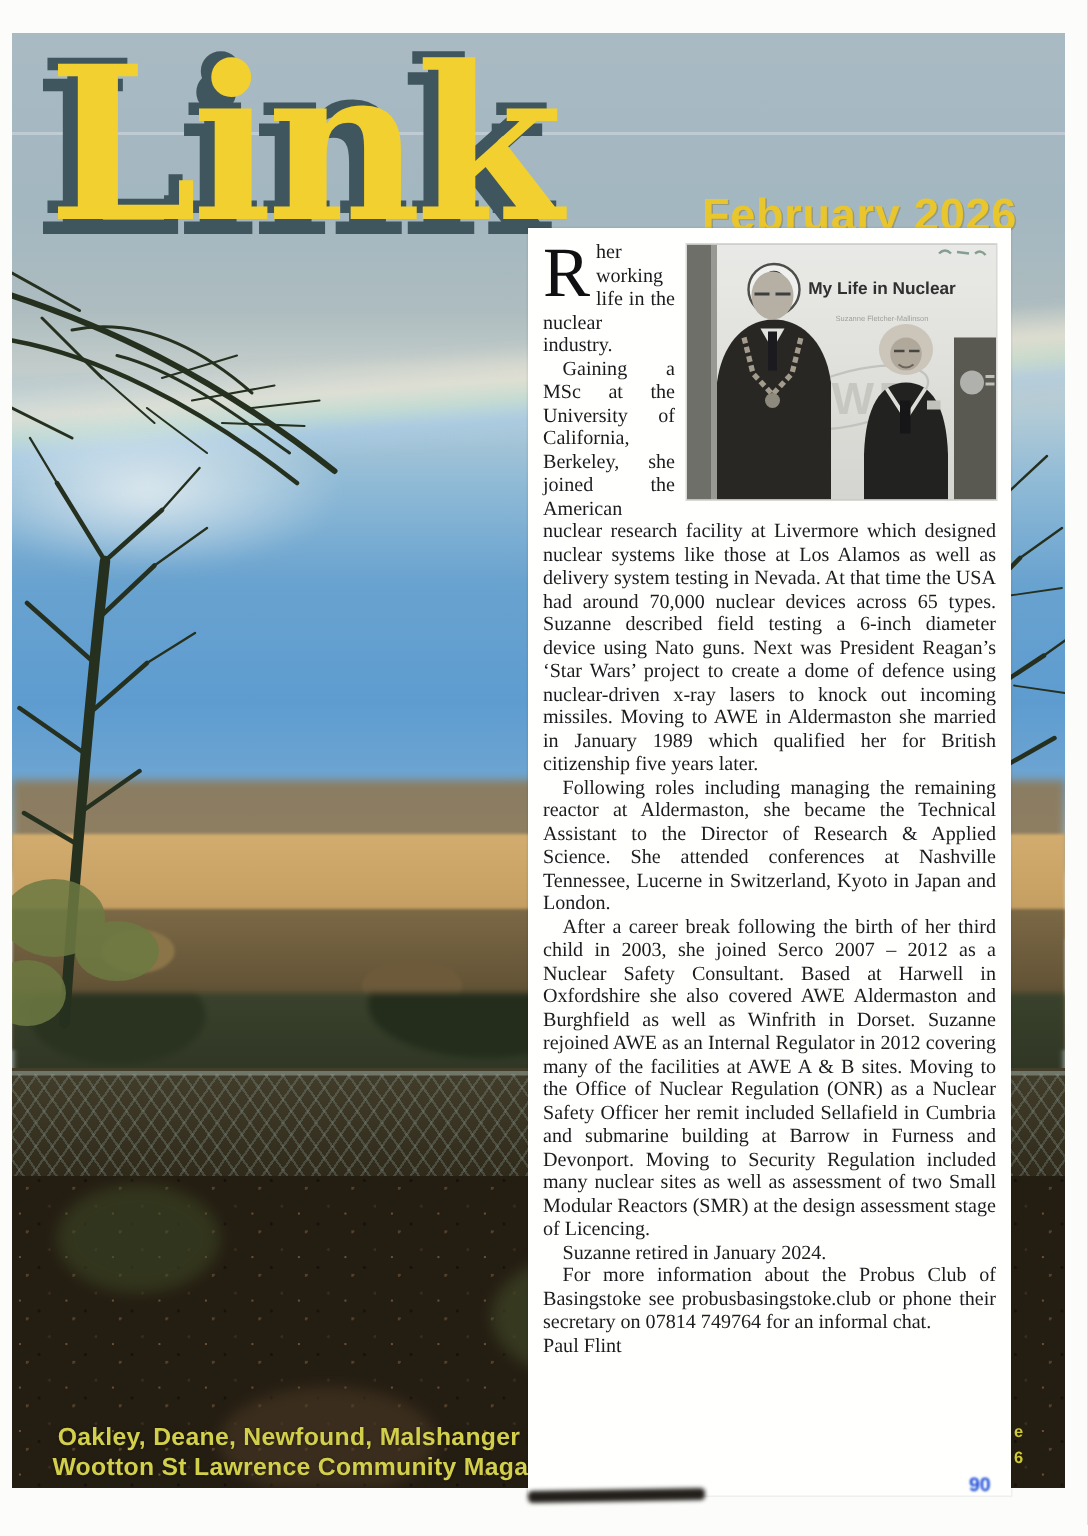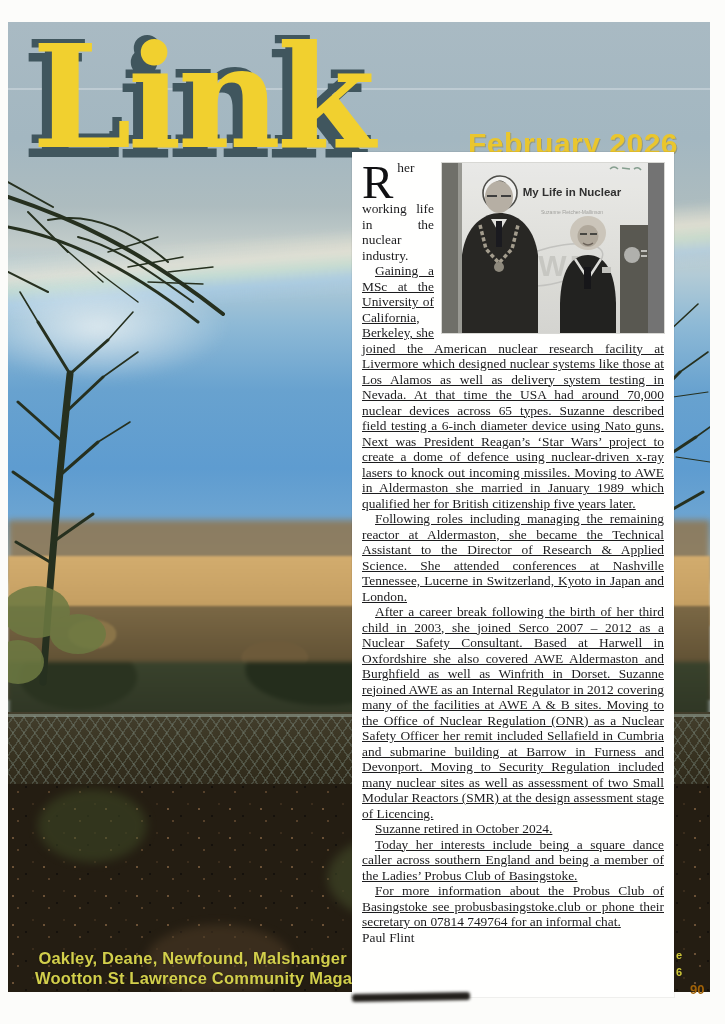--- a/index.html
+++ b/index.html
@@ -65,35 +65,35 @@
   .issue{position:absolute;right:47px;top:129px;z-index:3;
       font:bold 30px/1 "Liberation Sans",sans-serif;letter-spacing:.5px;
       color:var(--issue-yellow,#eac62d);text-shadow:1px 1px 0 rgba(120,100,20,.35);}
 
   
   .article{position:absolute;left:352px;top:152px;width:322px;height:845px;z-index:5;
       background:#fffffe;padding:8px 10px;box-sizing:border-box;overflow:hidden;
       box-shadow:0 0 0 1px rgba(0,0,0,.05);}
   .article h2{font:bold 15.5px/20px "Liberation Serif",serif;margin:0 0 1px;color:#141416;}
   .article p{margin:0;font:13.4px/15.5px "Liberation Serif",serif;text-align:justify;color:#1c1c1e;}
-  .ind{text-indent:13px;text-decoration:underline;}
+  .ind{text-indent:13px;}
   .dropcap{float:left;font:400 47px/38px "Liberation Serif",serif;padding:3px 4px 0 0;color:#101012;}
-  .photo-wrap{float:right;width:222px;height:170px;margin:3px 0 5px 8px;outline:1px solid #d8d8d4;background:#737373;}
+  .photo-wrap{float:right;width:206px;height:170px;margin:3px 0 5px 8px;outline:1px solid #d8d8d4;background:#737373;}
   .byline{text-align:right;font:italic bold 13.5px/17px "Liberation Serif",serif;color:#17171a;}
 
   
   .footer-caption{position:absolute;left:26px;top:948px;width:368px;z-index:4;text-align:center;
       font:bold 16.5px/20px "Liberation Sans",sans-serif;letter-spacing:.2px;
       color:var(--caption-yellow,#d2cf4b);text-shadow:0 0 2px rgba(0,0,0,.4);}
 
   
   .smudge-dark{position:absolute;left:352px;top:993px;width:118px;height:8px;z-index:6;
       background:#23201c;filter:blur(1.5px);transform:rotate(-1deg);border-radius:3px;}
   .smudge-num{position:absolute;left:646px;top:983px;z-index:6;font:bold 13px/1 "Liberation Sans",sans-serif;
-      color:#a16207;filter:blur(.6px);margin-left:44px;}
+      color:#1d4ed8;filter:blur(.6px);}
   .stray-glyph{position:absolute;z-index:6;font:bold 11px/1 "Liberation Sans",sans-serif;
       color:#cfc838;filter:blur(.3px);}
 </style>
 </head>
 <body>
 
 <div class="page">
 
   <div class="photo-bg">
     <div class="sky"></div>
@@ -203,22 +203,21 @@
           </g>
 
           <rect x="0" y="0" width="206" height="170" fill="#8a8a84" opacity=".05"></rect>
         </svg>
       </span>
       <span>her working life in the nuclear industry.</span>
     </p>
     <p class="ind">Gaining a MSc at the University of California, Berkeley, she joined the American nuclear research facility at Livermore which designed nuclear systems like those at Los Alamos as well as delivery system testing in Nevada. At that time the USA had around 70,000 nuclear devices across 65 types. Suzanne described field testing a 6-inch diameter device using Nato guns. Next was President Reagan’s ‘Star Wars’ project to create a dome of defence using nuclear-driven x-ray lasers to knock out incoming missiles. Moving to AWE in Aldermaston she married in January 1989 which qualified her for British citizenship five years later.</p>
     <p class="ind">Following roles including managing the remaining reactor at Aldermaston, she became the Technical Assistant to the Director of Research &amp; Applied Science. She attended conferences at Nashville Tennessee, Lucerne in Switzerland, Kyoto in Japan and London.</p>
     <p class="ind">After a career break following the birth of her third child in 2003, she joined Serco 2007 – 2012 as a Nuclear Safety Consultant. Based at Harwell in Oxfordshire she also covered AWE Aldermaston and Burghfield as well as Winfrith in Dorset. Suzanne rejoined AWE as an Internal Regulator in 2012 covering many of the facilities at AWE A &amp; B sites. Moving to the Office of Nuclear Regulation (ONR) as a Nuclear Safety Officer her remit included Sellafield in Cumbria and submarine building at Barrow in Furness and Devonport. Moving to Security Regulation included many nuclear sites as well as assessment of two Small Modular Reactors (SMR) at the design assessment stage of Licencing.</p>
-    <p class="ind">Suzanne retired in October 2024.</p>
-    <p class="ind">Today her interests include being a square dance caller across southern England and being a member of the Ladies’ Probus Club of Basingstoke.</p>
+    <p class="ind">Suzanne retired in January 2024.</p>
     <p class="ind">For more information about the Probus Club of Basingstoke see probusbasingstoke.club or phone their secretary on 07814 749764 for an informal chat.</p>
     <p class="byline">Paul Flint</p>
   </section>
 
   <div class="footer-caption">
     <div>Oakley, Deane, Newfound, Malshanger and</div>
     <div>Wootton St Lawrence Community Magazine</div>
   </div>
 
   <div class="smudge-dark"></div>

